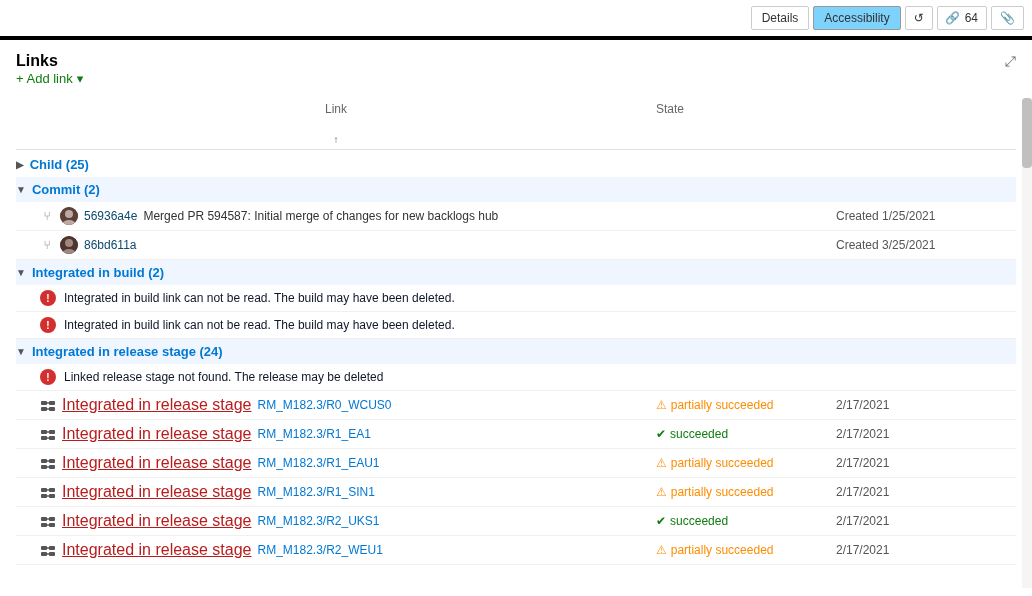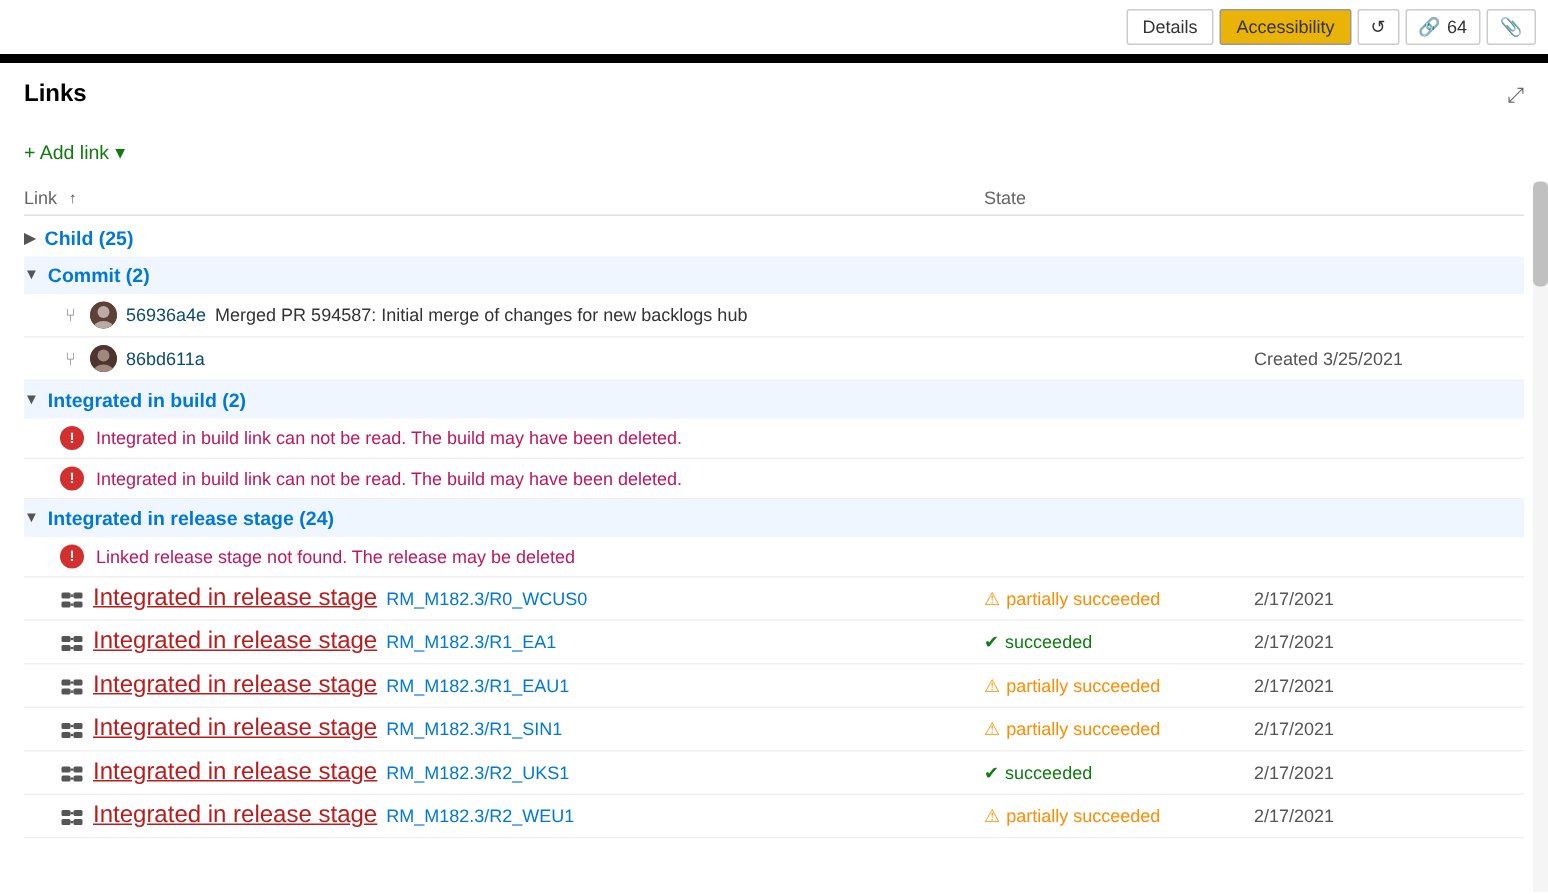--- a/index.html
+++ b/index.html
@@ -3,34 +3,34 @@
   <meta charset="utf-8">
   <style>
     * { box-sizing: border-box; margin: 0; padding: 0; }
     body { font-family: 'Segoe UI', Tahoma, Geneva, Verdana, sans-serif; font-size: 13px; color: #333; background: #fff; }
 
     .top-bar {
       display: flex;
       align-items: center;
       justify-content: flex-end;
       padding: 6px 8px;
-      border-bottom: 6px solid #000000;
+      border-bottom: 4px solid #000000;
       gap: 4px;
     }
 
     .top-bar-btn {
       padding: 4px 10px;
       border: 1px solid #ccc;
       background: #fff;
       font-size: 12px;
       cursor: pointer;
       color: #333;
       border-radius: 2px;
     }
-    .top-bar-btn.active { background: #eab308; border-color: #999; }
+    .top-bar-btn.active { background: #7dd3fc; border-color: #999; }
 
     .top-bar-icon-btn {
       padding: 4px 8px;
       border: 1px solid #ccc;
       background: #fff;
       cursor: pointer;
       border-radius: 2px;
       display: flex;
       align-items: center;
       gap: 4px;
@@ -41,21 +41,21 @@
     .main-content {
       padding: 12px 16px;
       height: calc(596px - 43px);
       overflow: hidden;
     }
 
     .links-header {
       display: flex;
       align-items: center;
       justify-content: space-between;
-      margin-bottom: 22px;
+      margin-bottom: 1px;
     }
 
     .links-title {
       font-size: 16px;
       font-weight: 600;
       color: #000;
     }
 
     .expand-icon {
       cursor: pointer;
@@ -90,21 +90,22 @@
       padding: 4px 0;
       border-bottom: 1px solid #e0e0e0;
       color: #666;
       font-size: 12px;
       margin-bottom: 2px;
     }
 
     .col-link-header {
       display: flex;
       align-items: center;
-      gap: 8px;
+      gap: 18px;
+      flex-direction: column;
     }
 
     .sort-arrow { font-size: 10px; color: #555; }
 
     .group-row {
       display: grid;
       grid-template-columns: 1fr 180px 180px;
       padding: 5px 0;
       background: #f0f6ff;
       align-items: center;
@@ -226,21 +227,21 @@
       font-weight: bold;
       flex-shrink: 0;
     }
 
     .error-text {
       font-size: 12px;
       color: #333;
     }
 
     .error-highlight {
-      color: #be185d;
+      color: #0f172a;
     }
 
     .release-icon {
       width: 16px;
       height: 16px;
       display: flex;
       align-items: center;
       justify-content: center;
       flex-shrink: 0;
     }
@@ -327,20 +328,21 @@
             <svg viewBox="0 0 18 18" xmlns="http://www.w3.org/2000/svg">
               <circle cx="9" cy="9" r="9" fill="#5d4037"></circle>
               <circle cx="9" cy="7" r="4" fill="#bcaaa4"></circle>
               <ellipse cx="9" cy="18" rx="7" ry="5" fill="#bcaaa4"></ellipse>
             </svg>
           </div>
           <span class="commit-hash">56936a4e</span>
           <span class="commit-msg">Merged PR 594587: Initial merge of changes for new backlogs hub</span>
         </div>
         <div></div>
+        <div class="date-cell">Created 1/25/2021</div>
       </div>
 
       <div class="item-row">
         <div class="item-link-cell">
           <span class="commit-icon">⑂</span>
           <div class="avatar">
             <svg viewBox="0 0 18 18" xmlns="http://www.w3.org/2000/svg">
               <circle cx="9" cy="9" r="9" fill="#4e342e"></circle>
               <circle cx="9" cy="7" r="4" fill="#a1887f"></circle>
               <ellipse cx="9" cy="18" rx="7" ry="5" fill="#a1887f"></ellipse>

